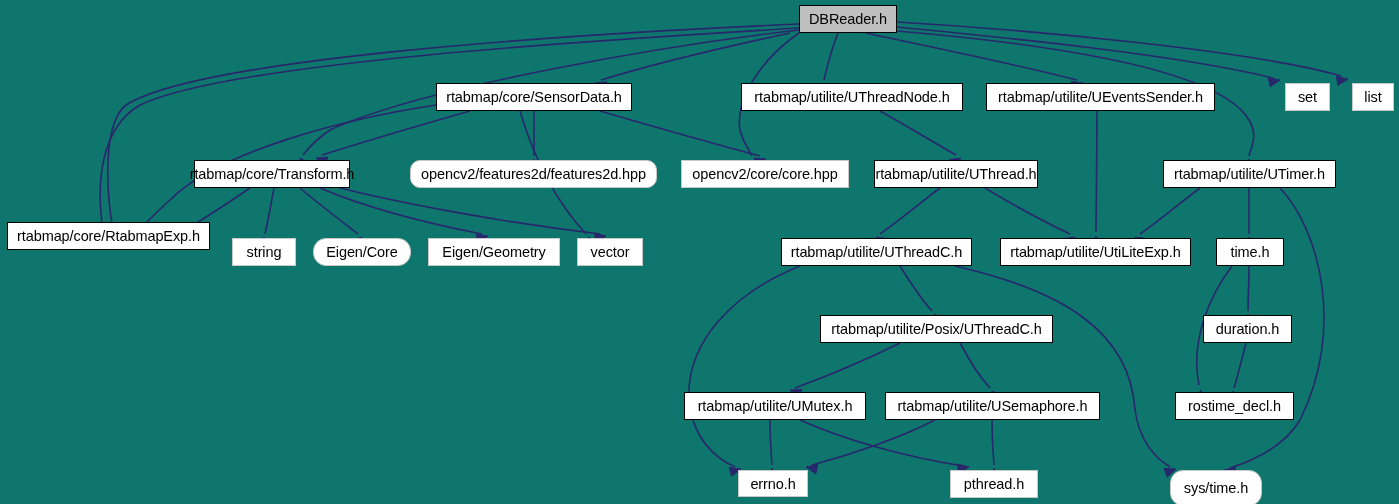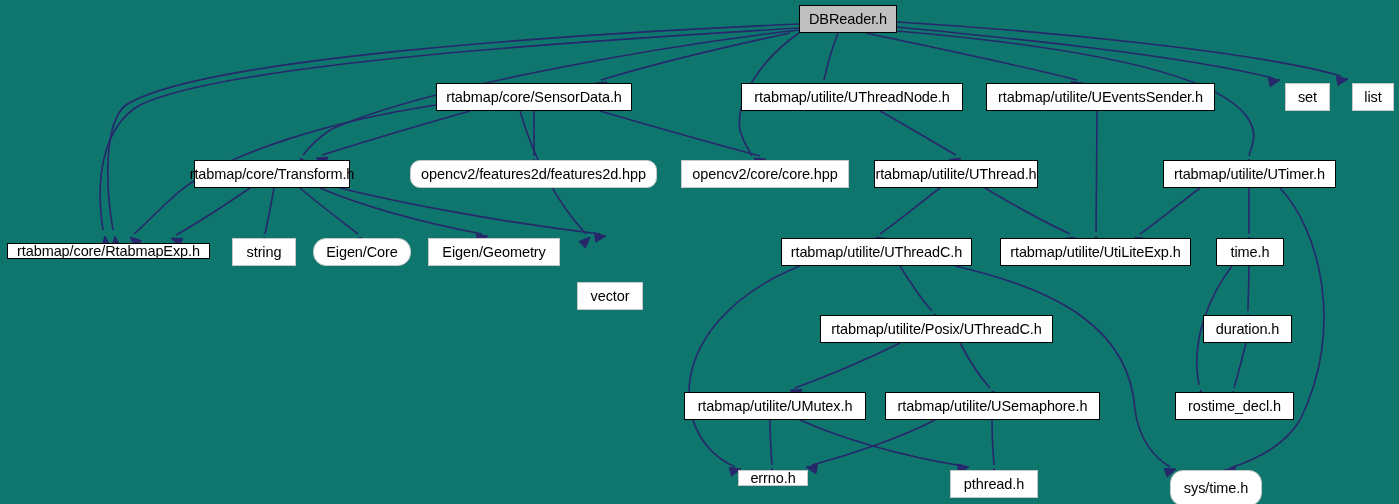--- a/index.html
+++ b/index.html
@@ -247,33 +247,33 @@
       </div>
       <div class="node-box system" style="left: 681px; top: 160px; width: 168px; height: 28px;">
         <span class="node-label">opencv2/core/core.hpp</span>
       </div>
       <div class="node-box" style="left: 874px; top: 160px; width: 164px; height: 28px;">
         <span class="node-label">rtabmap/utilite/UThread.h</span>
       </div>
       <div class="node-box" style="left: 1163px; top: 160px; width: 173px; height: 28px;">
         <span class="node-label">rtabmap/utilite/UTimer.h</span>
       </div>
-      <div class="node-box" style="left: 7px; top: 243px; width: 203px; height: 16px;">
+      <div class="node-box" style="left: 7px; top: 222px; width: 203px; height: 28px;">
         <span class="node-label">rtabmap/core/RtabmapExp.h</span>
       </div>
       <div class="node-box system" style="left: 232px; top: 238px; width: 64px; height: 28px;">
         <span class="node-label">string</span>
       </div>
       <div class="node-box system" style="left: 313px; top: 238px; width: 98px; height: 28px; border-radius: 13px;">
         <span class="node-label">Eigen/Core</span>
       </div>
       <div class="node-box system" style="left: 428px; top: 238px; width: 132px; height: 28px;">
         <span class="node-label">Eigen/Geometry</span>
       </div>
-      <div class="node-box system" style="left: 577px; top: 238px; width: 66px; height: 28px; margin-top: 44px;">
+      <div class="node-box system" style="left: 577px; top: 238px; width: 66px; height: 28px;">
         <span class="node-label">vector</span>
       </div>
       <div class="node-box" style="left: 781px; top: 238px; width: 191px; height: 28px;">
         <span class="node-label">rtabmap/utilite/UThreadC.h</span>
       </div>
       <div class="node-box" style="left: 1000px; top: 238px; width: 191px; height: 28px;">
         <span class="node-label">rtabmap/utilite/UtiLiteExp.h</span>
       </div>
       <div class="node-box" style="left: 1216px; top: 238px; width: 68px; height: 28px;">
         <span class="node-label">time.h</span>
@@ -286,21 +286,21 @@
       </div>
       <div class="node-box" style="left: 684px; top: 392px; width: 182px; height: 28px;">
         <span class="node-label">rtabmap/utilite/UMutex.h</span>
       </div>
       <div class="node-box" style="left: 885px; top: 392px; width: 215px; height: 28px;">
         <span class="node-label">rtabmap/utilite/USemaphore.h</span>
       </div>
       <div class="node-box" style="left: 1175px; top: 392px; width: 119px; height: 28px;">
         <span class="node-label">rostime_decl.h</span>
       </div>
-      <div class="node-box system" style="left: 738px; top: 470px; width: 70px; height: 16px; align-items: center;">
+      <div class="node-box system" style="left: 738px; top: 470px; width: 70px; height: 27px; align-items: center;">
         <span class="node-label">errno.h</span>
       </div>
       <div class="node-box system" style="left: 950px; top: 470px; width: 88px; height: 28px;">
         <span class="node-label">pthread.h</span>
       </div>
       <div class="node-box system" style="left: 1170px; top: 470px; width: 92px; height: 36px; border-radius: 13px;">
         <span class="node-label">sys/time.h</span>
       </div>
     </div>
 </div>

